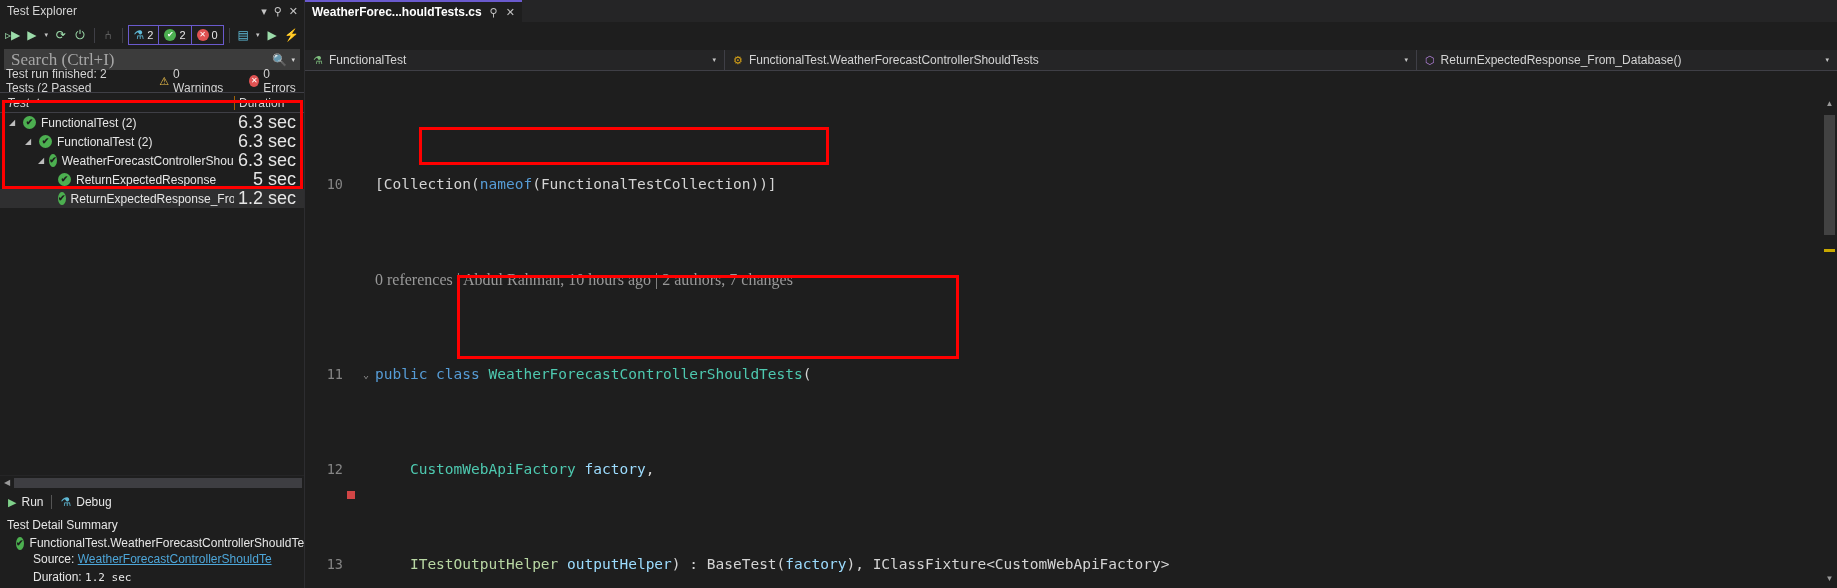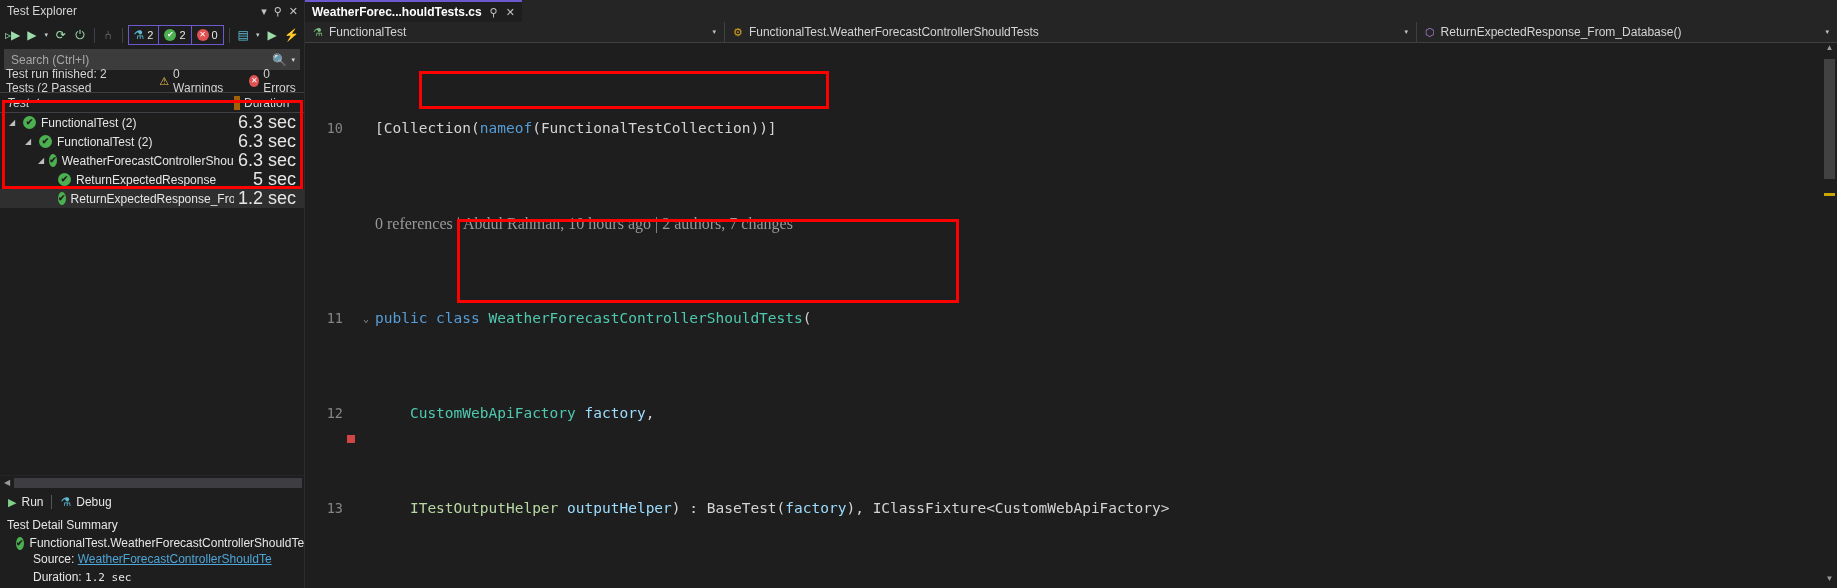--- a/index.html
+++ b/index.html
@@ -49,40 +49,40 @@
   .dot.pass { background: #4caf50; }
   .dot.fail { background: #e05252; }
   .flask { color: #5fbad6; font-size: 12px; }
 
   .te-search {
     margin: 1px 4px 0 4px; height: 21px; background: #3c3c3c; border: 1px solid #3c3c3c;
     display: flex; align-items: center; padding: 0 4px; flex: none;
   }
   .te-search input {
     flex: 1; background: transparent; border: none; outline: none;
-    color: #bef264; font-size: 12px; font-family: Liberation Sans, sans-serif;
+    color: #bef264; font-size: 17px; font-family: Liberation Serif, serif;
   }
   .te-search input::placeholder { color: #a6a6a6; }
   .srch-ico { color:#d4d4d4; font-size: 12px; }
   .srch-caret { color:#d4d4d4; font-size:7px; margin-left:4px; }
 
   .te-status {
     height: 22px; display:flex; align-items:center; gap: 26px;
     padding: 0 6px; font-size: 12px; color: #d4d4d4; flex:none;
   }
   .warn-ico { color: #f0c24b; font-size: 11px; }
   .st-item { display:flex; align-items:center; gap:4px; }
 
   .te-colhdr {
     height: 21px; display:flex; align-items:center; font-size: 12px; color: #d4d4d4;
     border-top: 1px solid #3f3f46; border-bottom: 1px solid #3f3f46; flex:none;
     background: #1e1e1e;
   }
   .te-colhdr .c1 { flex:1; padding-left: 7px; display:flex; align-items:flex-start; gap:5px;font-style:italic;}
-  .te-colhdr .c2 { width: 70px; padding-left: 4px; border-left: 6px solid #a16207; }
+  .te-colhdr .c2 { width: 70px; padding-left: 4px; border-left: 1px solid #a16207; }
   .sort-arrow { font-size: 8px; color:#d4d4d4; }
 
   .te-tree { flex: 1 1 auto; position: relative; overflow: hidden; background:#1e1e1e;}
   .tree-row { height: 19px; display:flex; align-items:center; font-size: 12px; color: #e6e6e6; }
   .tree-row.selected { background: #2f2f30; }
   .tr-label { flex:1; display:flex; align-items:center; gap:5px; overflow:hidden; white-space:nowrap; }
   .tr-dur { width: 70px; text-align:right; padding-right: 8px; font-size: 18px; color:#e6e6e6; }
   .twisty { width: 12px; font-size: 8px; color: #bdbdbd; display:flex; align-items:center; justify-content:center; }
   .ok-ico { width:13px; height:13px; border-radius:50%; background:#4caf50; color:#1e1e1e;
             font-size:9px; line-height:13px; text-align:center; display:inline-block; font-weight:bold;}
@@ -103,21 +103,21 @@
   .det-sub { padding-left: 33px; font-size: 12px; color:#e6e6e6; height:18px; white-space:nowrap; overflow:hidden;}
   .det-sub a { color:#4da6d9; text-decoration: underline; }
   .mono { font-family: "DejaVu Sans Mono", monospace; font-size: 11px; }
 
   .te-redbox {
     position:absolute; left: 2px; top: 100px; width: 301px; height: 89px;
     border: 3px solid #ff0000; pointer-events:none;
   }
 
   
-  .ed-side { flex: 1; display:flex; flex-direction:column; background:#1e1e1e; position:relative; min-width:0;}
+  .ed-side { flex: 1; display:flex; flex-direction:column; background:#1e1e1e; position:relative; min-width:0;gap:28px;}
   .tabstrip { height: 22px; background: #252526; display:flex; align-items:flex-end; flex:none;}
   .tab {
     height: 22px; background: #1e1e1e; border-top: 2px solid #6a5acd;
     display:flex; align-items:center; gap:8px; padding: 0 7px;
     font-size: 12px; color: #ffffff; font-weight: bold;
   }
   .tab .pin, .tab .x { font-size: 11px; color:#c0c0c0; font-weight: normal; }
 
   .navbar {
     height: 21px; background: #252526; display:flex; align-items:center; flex:none;

